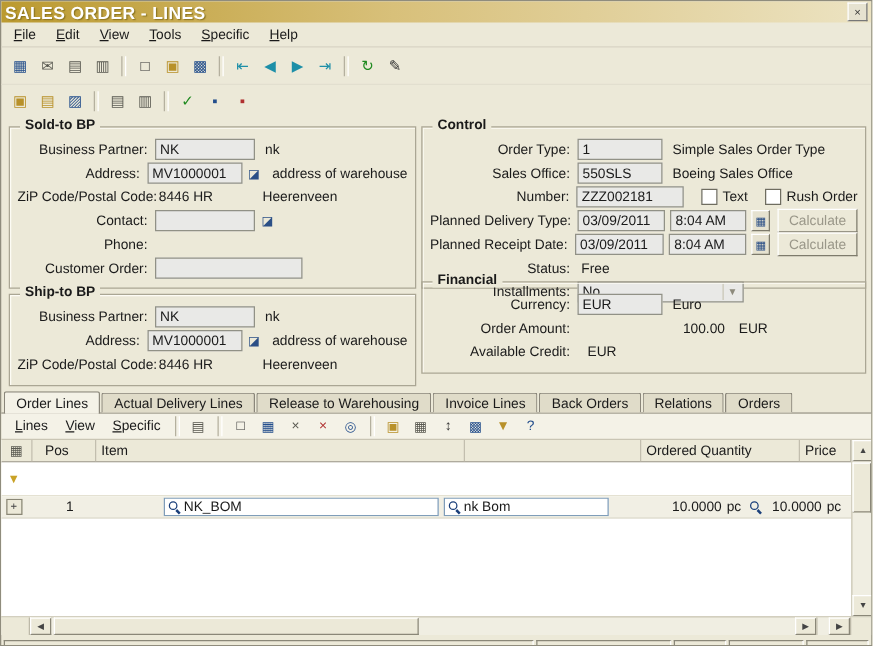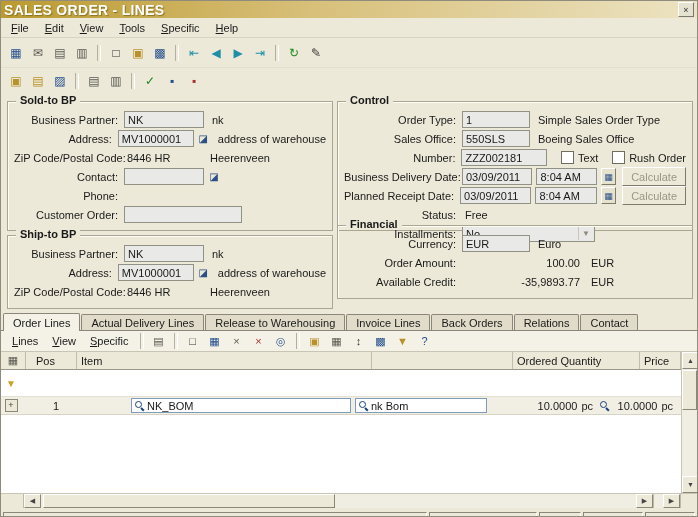--- a/index.html
+++ b/index.html
@@ -211,21 +211,21 @@
         </div>
         <div class="fr">
           <span class="fl">Number:</span>
           <span class="fld w78">ZZZ002181</span>
           <span class="cb"></span>
           <span class="cblabel">Text</span>
           <span class="cb"></span>
           <span class="cblabel">Rush Order</span>
         </div>
         <div class="fr">
-          <span class="fl">Business Delivery Date:</span>
+          <span class="fl">Planned Delivery Type:</span>
           <span class="fld w78">03/09/2011</span>
           <span class="fld w66" style="margin-left:4px;">8:04 AM</span>
           <span class="calbtn">▦</span>
           <span class="btn disabled">Calculate</span>
         </div>
         <div class="fr">
           <span class="fl">Planned Receipt Date:</span>
           <span class="fld w78">03/09/2011</span>
           <span class="fld w66" style="margin-left:4px;">8:04 AM</span>
           <span class="calbtn">▦</span>
@@ -275,35 +275,34 @@
           <span class="fld w60">EUR</span>
           <span class="fdesc">Euro</span>
         </div>
         <div class="fr">
           <span class="fl">Order Amount:</span>
           <span class="fplain w115 num">100.00</span>
           <span class="fdesc">EUR</span>
         </div>
         <div class="fr">
           <span class="fl">Available Credit:</span>
-          <span class="fplain w115 num">-35,9893.77</span>
           <span class="fdesc">EUR</span>
         </div>
       </div>
     </div>
   </div>
 
   <div class="tabs">
     <span class="tab active">Order Lines</span>
     <span class="tab">Actual Delivery Lines</span>
     <span class="tab">Release to Warehousing</span>
     <span class="tab">Invoice Lines</span>
     <span class="tab">Back Orders</span>
     <span class="tab">Relations</span>
-    <span class="tab">Contact</span>
+    <span class="tab">Orders</span>
   </div>
 
   <div class="gridpanel">
 
     <div class="gridmenu">
       <span class="gmi">Lines</span>
       <span class="gmi">View</span>
       <span class="gmi">Specific</span>
       <span class="sep"></span>
       <span class="tbi small ico-gray">▤</span>

